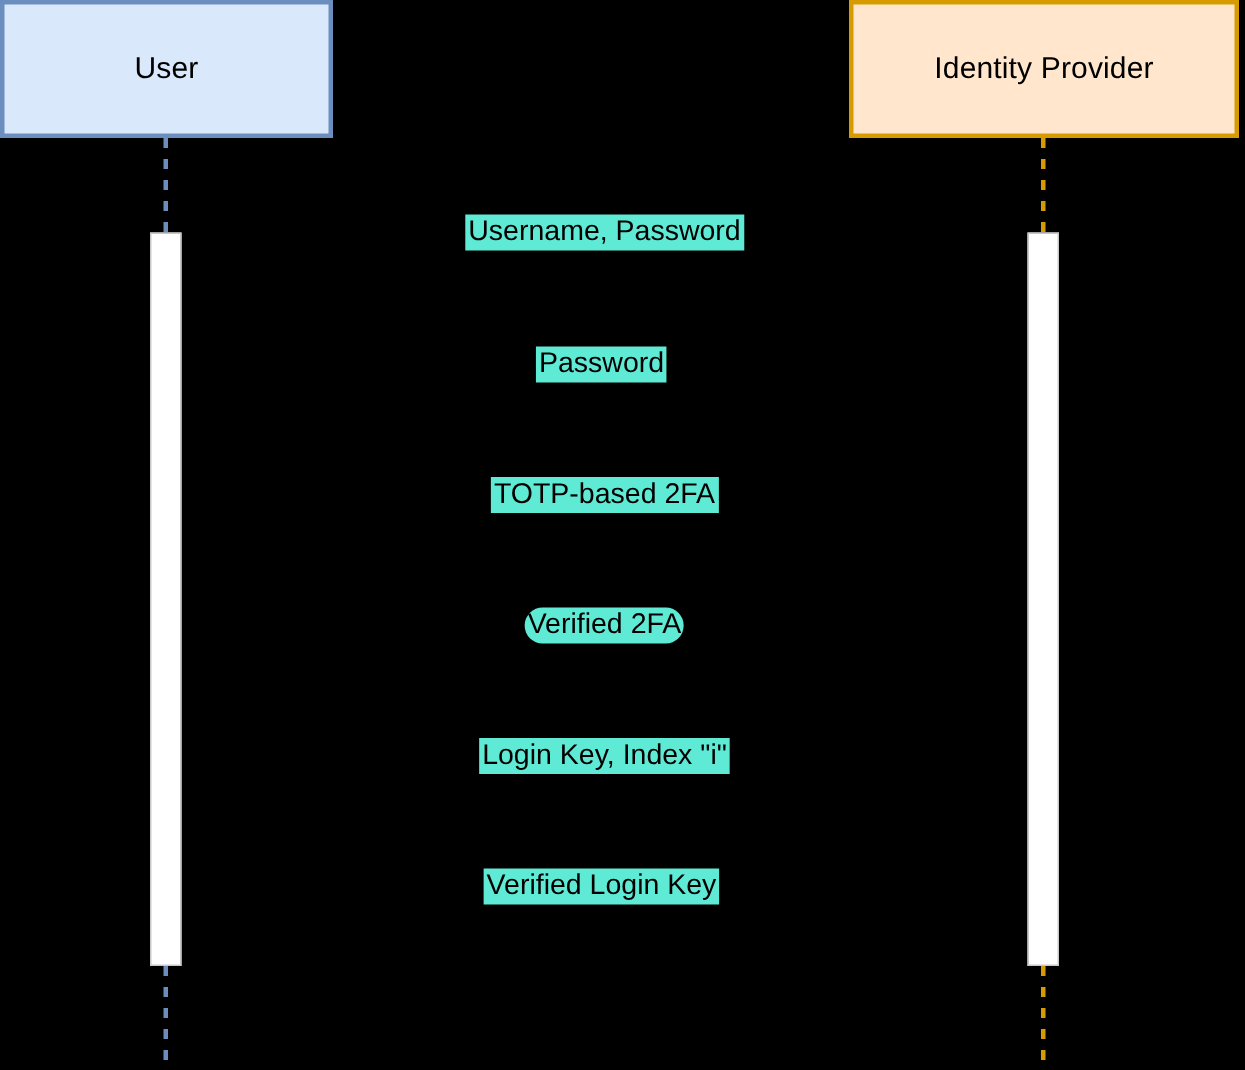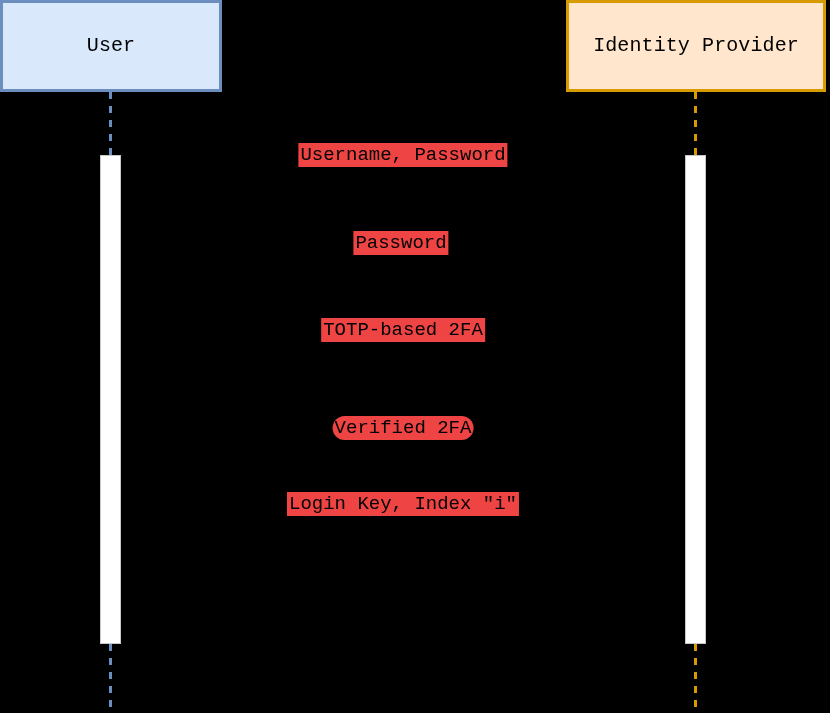--- a/index.html
+++ b/index.html
@@ -7,21 +7,21 @@
     margin: 0;
     padding: 0;
     background: #000000;
   }
   #canvas {
     position: relative;
     width: 830px;
     height: 713px;
     background: #000000;
     overflow: hidden;
-    font-family: Liberation Mono, monospace;
+    font-family: Liberation Sans, sans-serif;
   }
 
   
   .participant {
     position: absolute;
     box-sizing: border-box;
     display: flex;
     align-items: center;
     justify-content: center;
     font-size: 20px;
@@ -73,21 +73,21 @@
     background: #ffffff;
     border: 1px solid #c8c8c8;
   }
   .activation.user { left: 100px; top: 155px; width: 21px; height: 489px; }
   .activation.idp  { left: 685px; top: 155px; width: 21px; height: 489px; }
 
   
   .message-label {
     position: absolute;
     transform: translateX(-50%);
-    background: #ef4444;
+    background: #5eead4;
     color: #000000;
     font-size: 19px;
     line-height: 24px;
     height: 24px;
     padding: 0 2px;
     white-space: nowrap;
   }
 </style>
 </head>
 <body>
@@ -109,18 +109,19 @@
 
   <div class="activation user"></div>
   <div class="activation idp"></div>
 
   <div class="message-label" style="left:403px; top:143px;">Username, Password</div>
 
   <div class="message-label" style="left:401px; top:231px;">Password</div>
 
   <div class="message-label" style="left:403px; top:318px;text-align:center;">TOTP-based 2FA</div>
 
-  <div class="message-label" style="left:403px; top:416px;border-radius:12px;">Verified 2FA</div>
+  <div class="message-label" style="left:403px; top:405px;border-radius:12px;">Verified 2FA</div>
 
   <div class="message-label" style="left:403px; top:492px;">Login Key, Index "i"</div>
 
+  <div class="message-label" style="left:401px; top:579px;">Verified Login Key</div>
 
 </div>
 
 </body></html>

